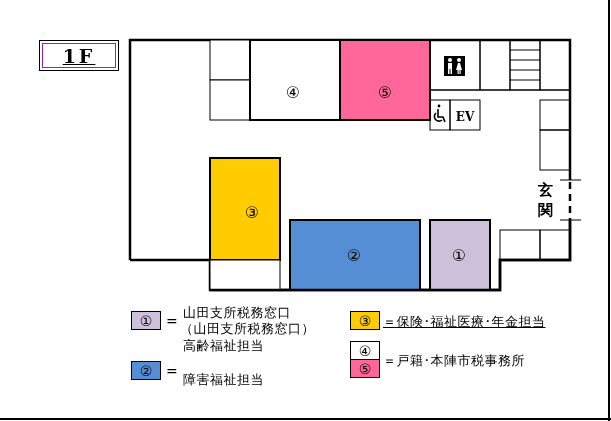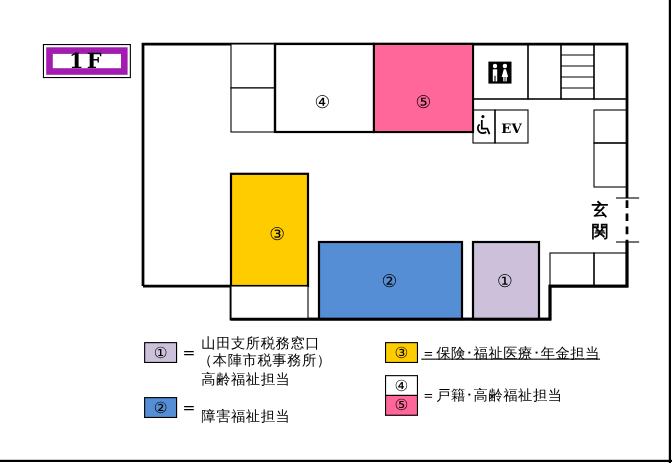--- a/index.html
+++ b/index.html
@@ -1,20 +1,20 @@
 <!DOCTYPE html>
 <html><head>
 <meta charset="utf-8">
 <style>
   html, body { margin:0; padding:0; background:#ffffff; }
   body { width:611px; height:421px; position:relative; overflow:hidden; font-family:"DejaVu Sans", sans-serif; color:#000; }
   .frame-right { position:absolute; left:608px; top:0; width:2px; height:421px; background:#000; }
   .frame-bottom { position:absolute; left:0; top:418px; width:611px; height:2px; background:#000; }
   .floor-label { position:absolute; left:39px; top:40px; width:80px; height:31px; border:1px solid #000; box-sizing:border-box; }
-  .floor-label-inner { position:absolute; left:2px; top:2px; right:2px; bottom:2px; border:6px solid #a21caf; display:flex; align-items:center; justify-content:center; font-family:"DejaVu Serif", serif; font-weight:bold; font-size:19px; letter-spacing:3px; }
+  .floor-label-inner { position:absolute; left:2px; top:2px; right:2px; bottom:2px; border:1px solid #a21caf; display:flex; align-items:center; justify-content:center; font-family:"DejaVu Serif", serif; font-weight:bold; font-size:19px; letter-spacing:3px;text-decoration:underline; }
   svg.plan { position:absolute; left:0; top:0; }
   .circ { font-family:"DejaVu Sans", sans-serif; font-size:16px; }
   .legend-swatch { position:absolute; width:30px; height:19px; border:1px solid #000; box-sizing:border-box; display:flex; align-items:center; justify-content:center; font-size:14px; }
   .legend-eq { position:absolute; font-size:14px; }
   .legend-text { position:absolute; font-size:13px; line-height:17px; white-space:nowrap; letter-spacing:0.5px; }
   .entrance-char { position:absolute; font-family:"DejaVu Serif", serif; font-size:15px; font-weight:bold; }
 </style>
 </head>
 <body>
 
@@ -103,25 +103,25 @@
 
   <polyline points="210,290 500,290 500,260 570,260 570,220" stroke="#000" stroke-width="2.5" fill="none"></polyline>
 </svg>
 
 <div class="entrance-char" style="left:538px; top:181px;">玄</div>
 <div class="entrance-char" style="left:538px; top:201px;">関</div>
 
 <div class="legend-swatch" style="left:131px; top:311px; background:#ccc0da;">①</div>
 <div class="legend-eq" style="left:166px; top:313px;">=</div>
 <div class="legend-text" style="left:183px; top:304px;">山田支所税務窓口</div>
-<div class="legend-text" style="left:180px; top:320px;">（本陣市税事務所）</div>
+<div class="legend-text" style="left:180px; top:320px;">（山田支所税務窓口）</div>
 
 <div class="legend-swatch" style="left:131px; top:361px; background:#558ed5;">②</div>
 <div class="legend-eq" style="left:166px; top:363px;">=</div>
 <div class="legend-text" style="left:183px; top:337px;">高齢福祉担当</div>
 <div class="legend-text" style="left:183px; top:371px;">障害福祉担当</div>
 
 <div class="legend-swatch" style="left:350px; top:311px; background:#ffcc00;">③</div>
 <div class="legend-text" style="left:383px; top:313px;text-decoration:underline;">＝保険･福祉医療･年金担当</div>
 
 <div class="legend-swatch" style="left:350px; top:341px; background:#ffffff;">④</div>
 <div class="legend-swatch" style="left:350px; top:359px; background:#ff6699;">⑤</div>
-<div class="legend-text" style="left:383px; top:352px;">＝戸籍･高齢福祉担当</div>
+<div class="legend-text" style="left:383px; top:352px;">＝戸籍･本陣市税事務所</div>
 
 </body></html>

